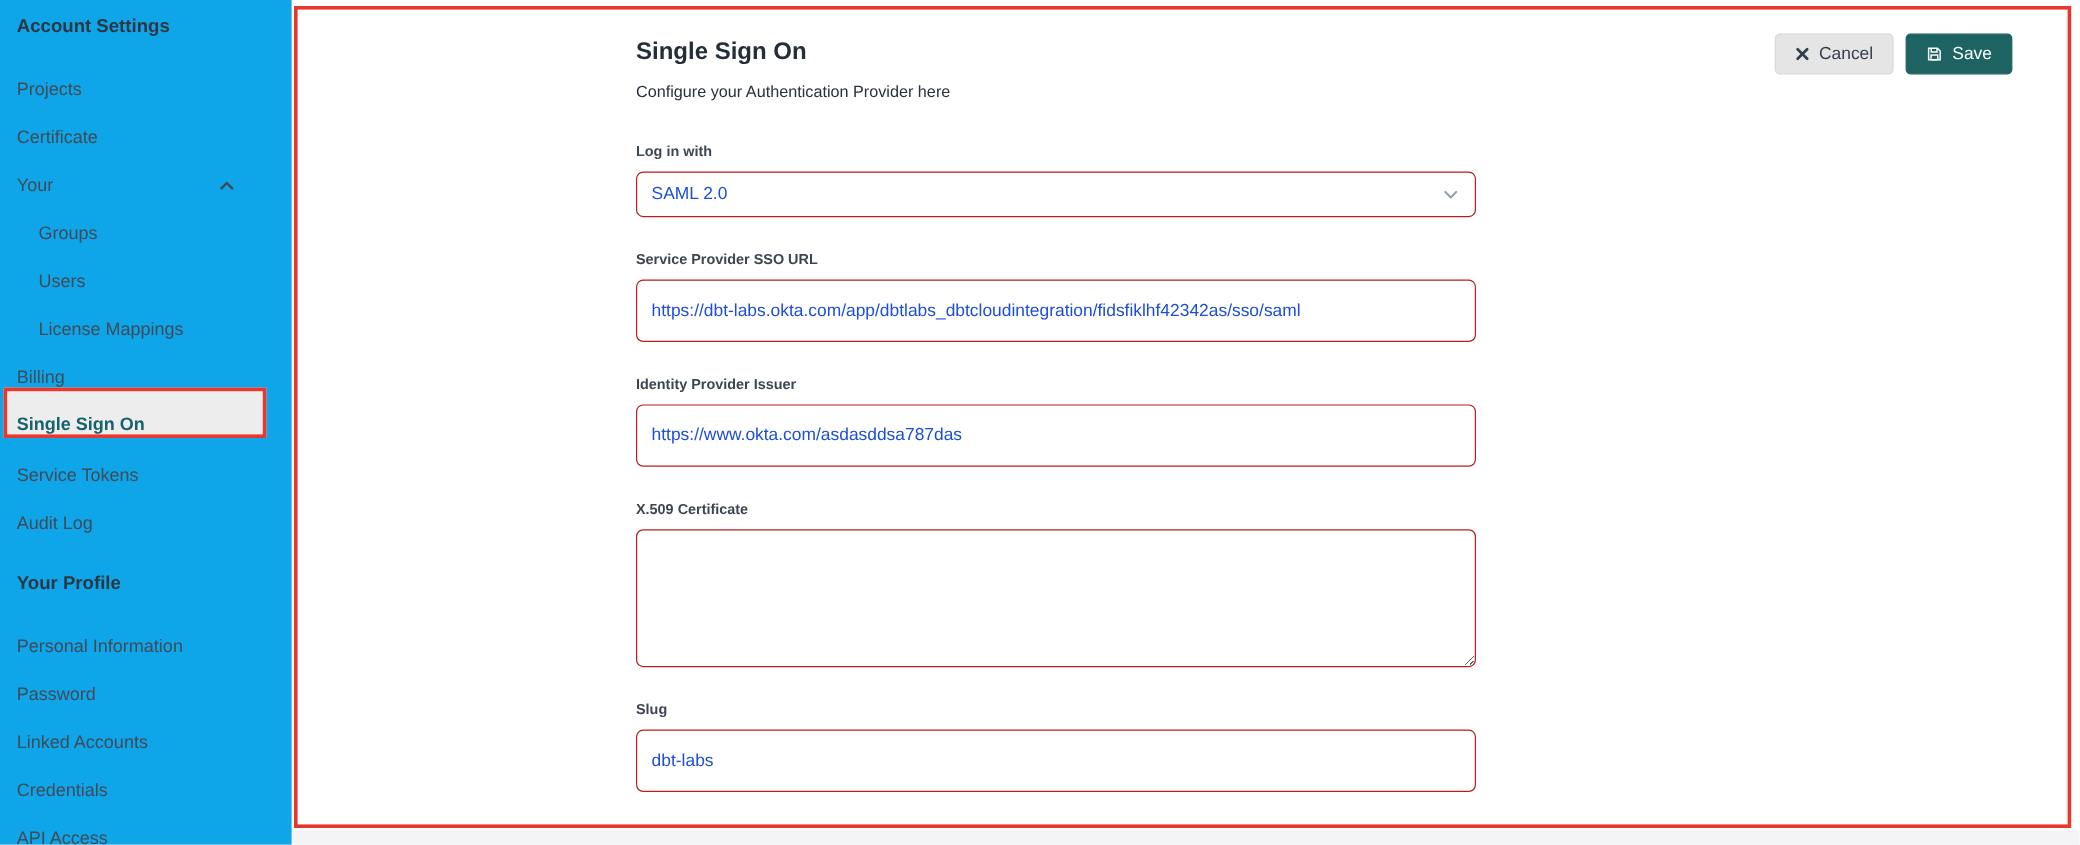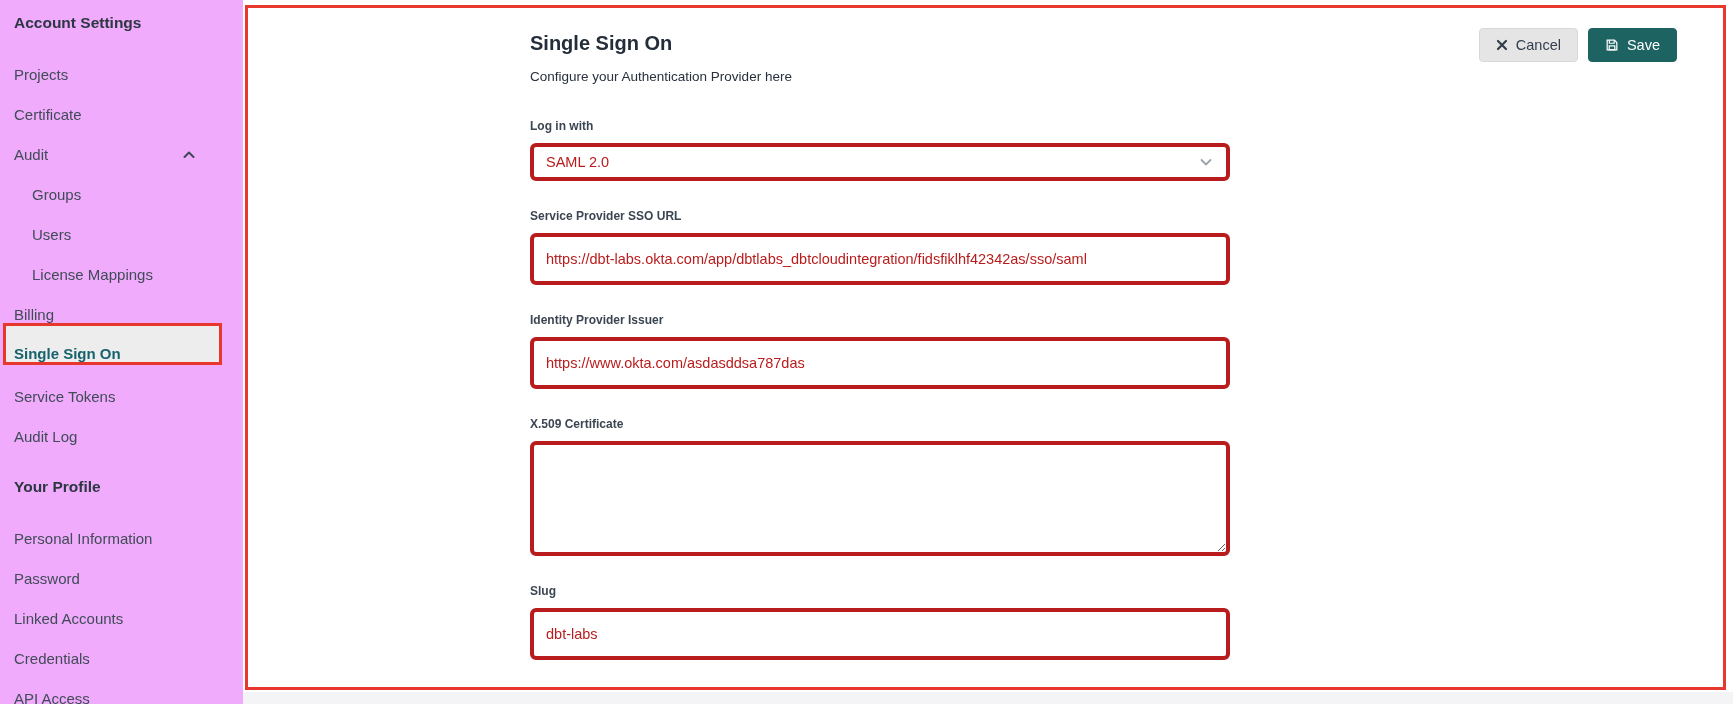--- a/index.html
+++ b/index.html
@@ -26,21 +26,21 @@
   
   .annotation-rect{
     position:absolute;left:245px;top:5px;width:1481px;height:685px;
     border:3px solid var(--annotation-red,#e8382d);
     pointer-events:none;z-index:6;
   }
 
   
   .sidebar{
     position:absolute;left:0;top:0;bottom:0;width:243px;
-    background:#f0abfc;
+    background:#0ea5e9;
     padding-top:3px;
     z-index:2;
   }
   .side-header{
     height:40px;display:flex;align-items:center;
     padding-left:14px;
     font-size:15.5px;font-weight:700;color:#2d3742;
   }
   .side-item{
     height:40px;display:flex;align-items:flex-end;
@@ -84,23 +84,23 @@
   .content{position:absolute;left:287px;top:30px;z-index:3;}
   .page-title{font-size:20px;font-weight:700;color:#232e3a;line-height:26px;}
   .page-subtitle{margin-top:12px;font-size:13.5px;color:#28313d;line-height:18px;}
   .form{margin-top:33px;}
   .field{margin-bottom:28px;}
   .field-label{
     display:block;font-size:12px;font-weight:700;color:#3c4652;
     line-height:15px;margin-bottom:9px;
   }
   .text-input,.select-box,.textarea-input{
-    width:700px;border:4px solid #b91c1c;border-radius:6px;
+    width:700px;border:1px solid #b91c1c;border-radius:6px;
     background:#ffffff;font-family:inherit;
-    font-size:14.5px;color:#b91c1c;
+    font-size:14.5px;color:#1d4ed8;
   }
   .text-input{height:52px;padding:0 12px;}
   .select-box{
     height:38px;display:flex;align-items:center;justify-content:space-between;
     padding:0 12px;cursor:pointer;
   }
   .textarea-input{height:115px;padding:8px 12px;resize:both;display:block;}
 </style>
 </head>
 <body>
@@ -108,21 +108,21 @@
 <nav class="sidebar">
   <div class="side-section">
       <div class="side-header">Account Settings</div>
       <div class="side-item">
         <span>Projects</span>
       </div>
       <div class="side-item">
         <span>Certificate</span>
       </div>
       <div class="side-item">
-        <span>Audit</span>
+        <span>Your</span>
         <span class="chev">
           <svg width="16" height="16" viewBox="0 0 16 16">
             <polyline points="3.5,10 8,5.5 12.5,10" fill="none" stroke="#3e4854" stroke-width="2" stroke-linecap="round" stroke-linejoin="round"></polyline>
           </svg>
         </span>
       </div>
       <div class="side-item indent">
         <span>Groups</span>
       </div>
       <div class="side-item indent">

